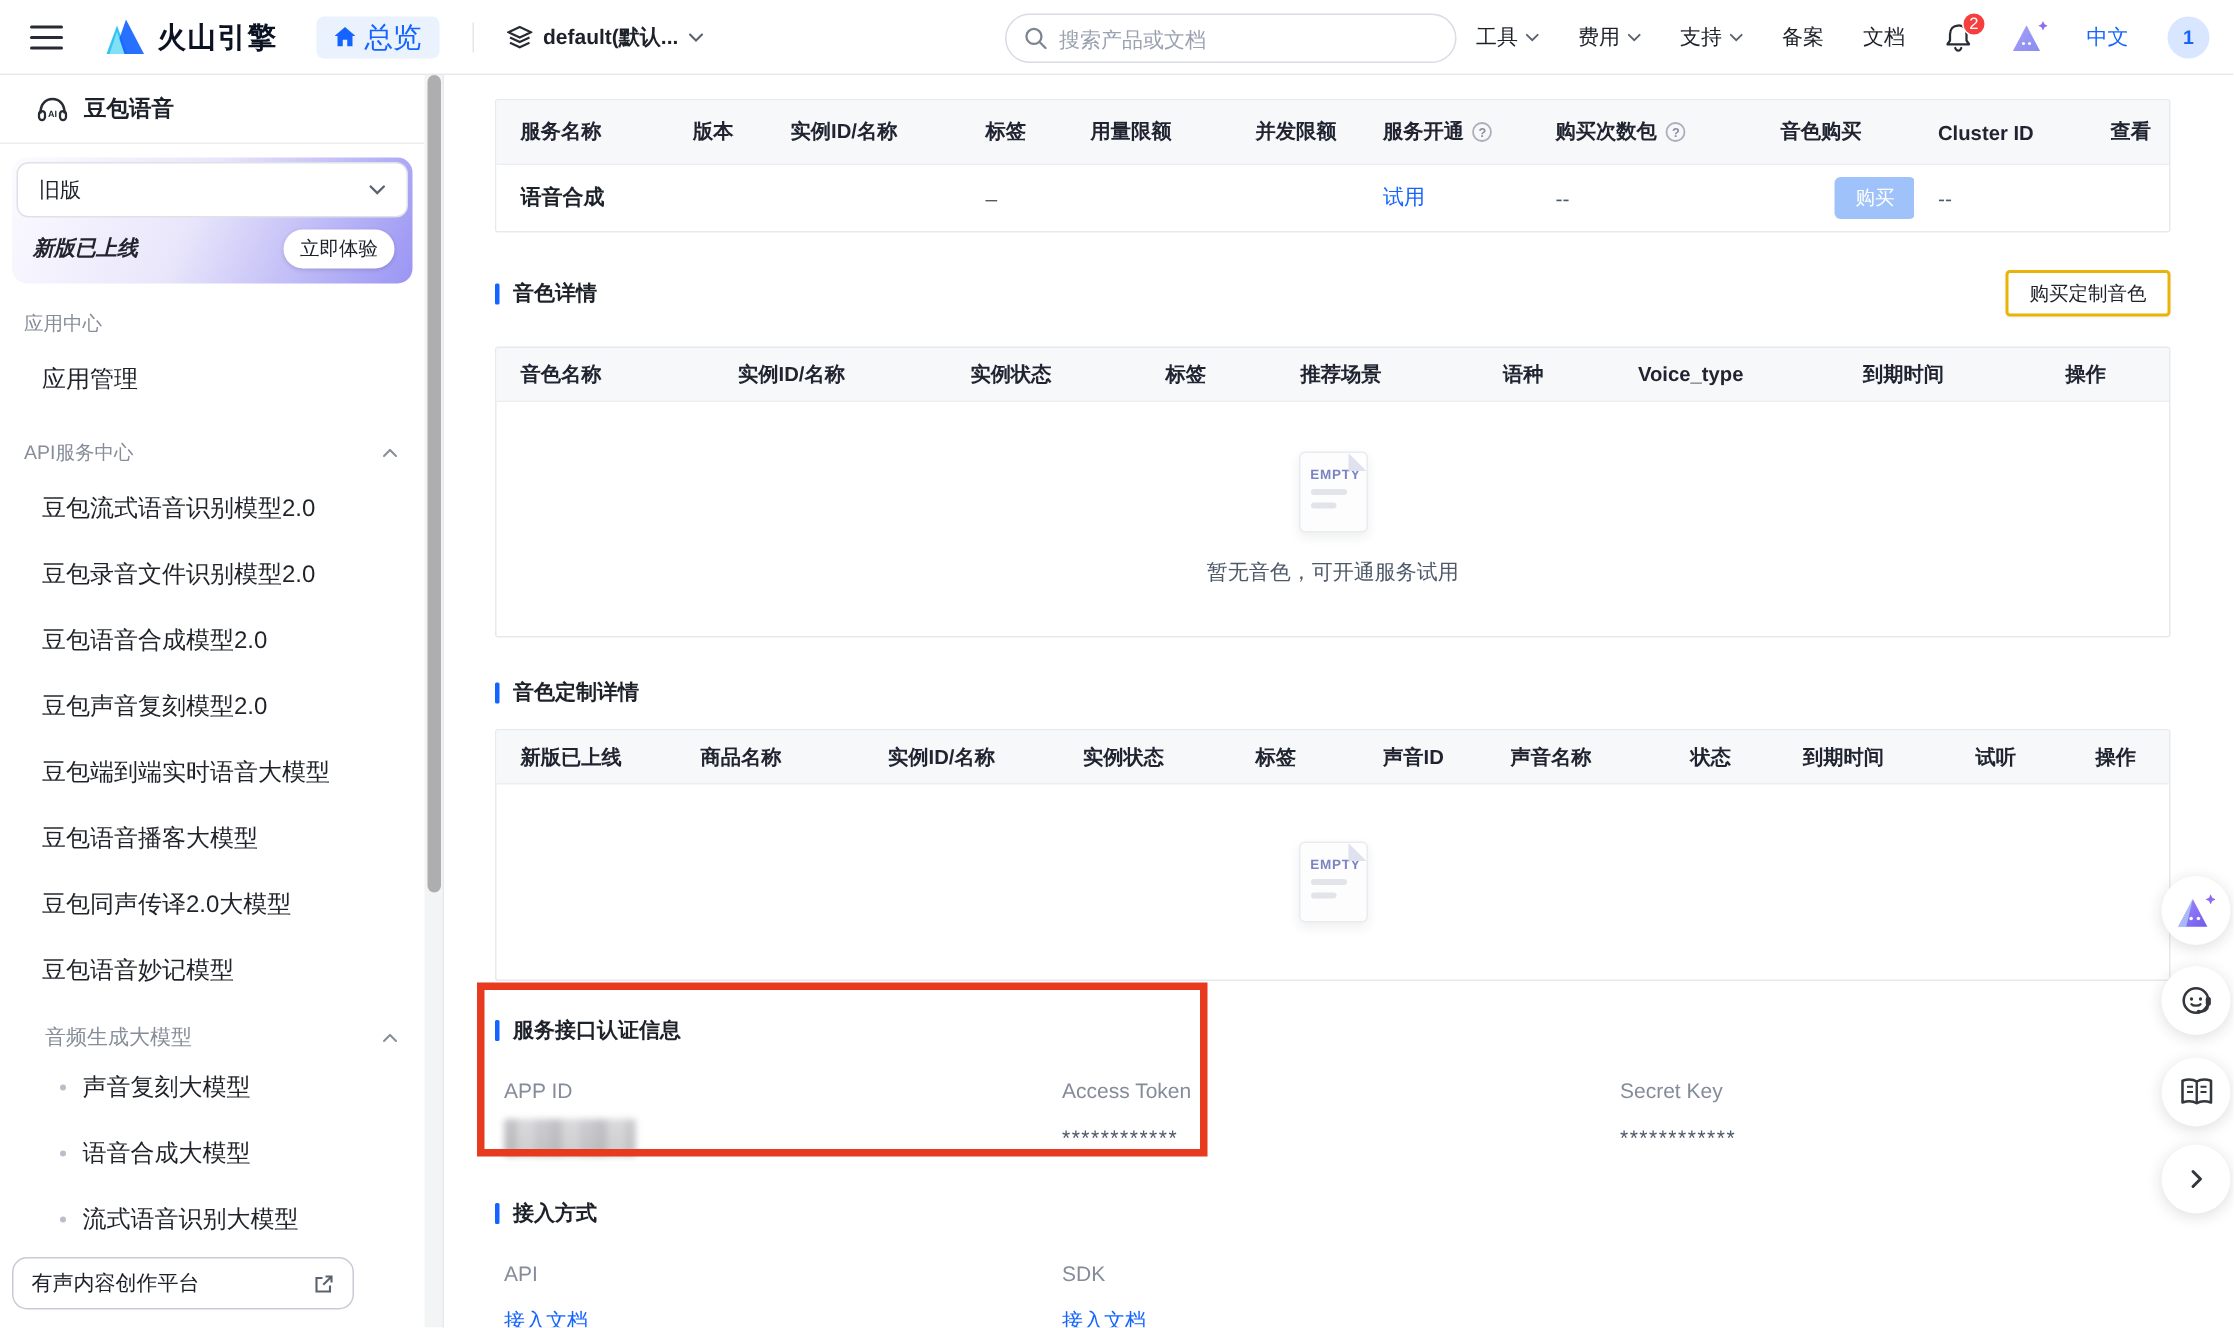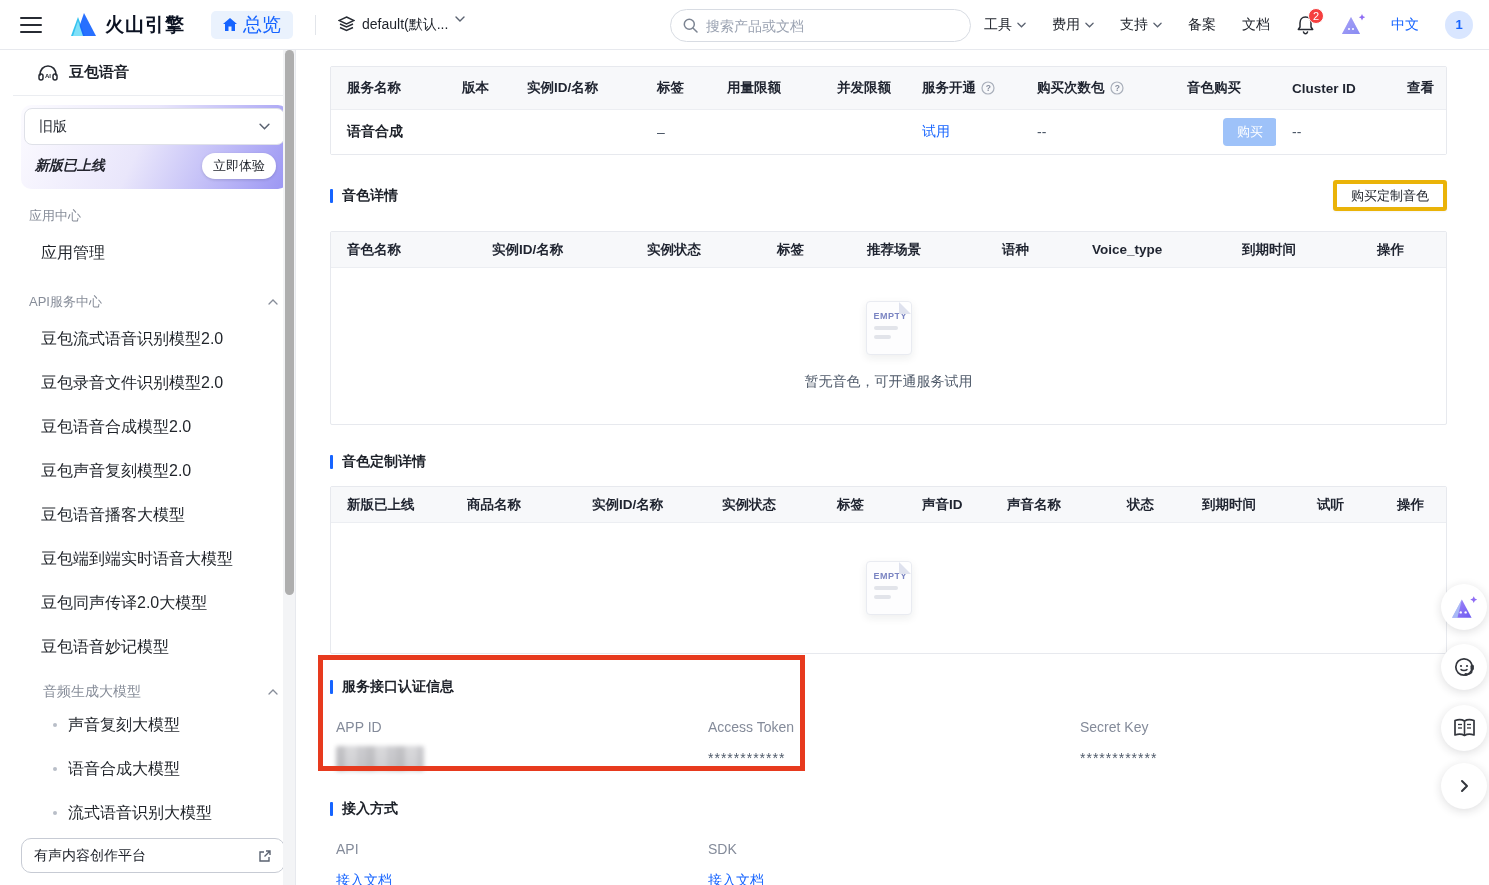--- a/index.html
+++ b/index.html
@@ -12,78 +12,78 @@
   
   .navbar { position:absolute; top:0; left:0; right:0; height:50px; background:#fff;
     border-bottom:1px solid #e7e9ee; display:flex; align-items:center; padding:0 16px; z-index:30; }
   .hamburger { width:22px; height:16px; display:flex; flex-direction:column; justify-content:space-between; cursor:pointer; margin-left:4px; }
   .hamburger span { display:block; height:2px; background:#272b33; border-radius:1px; }
   .brand { display:flex; align-items:center; gap:8px; margin-left:28px; }
   .brand-text { font-size:19px; font-weight:700; color:#0b1222; letter-spacing:1px; }
   .overview-pill { margin-left:26px; height:28px; background:#eaf2fd; color:#1664ff; border-radius:5px;
     display:flex; align-items:center; gap:6px; padding:0 12px; font-size:19px; cursor:pointer; }
   .nav-divider { width:1px; height:20px; background:#e2e5ea; margin:0 22px; }
-  .workspace { display:flex; align-items:flex-start; gap:7px; cursor:pointer; color:#1d2129; }
+  .workspace { display:flex; align-items:center; gap:7px; cursor:pointer; color:#1d2129;font-weight:bold; }
   .searchbox { position:absolute; left:670px; top:9px; width:301px; height:33px; border:1px solid #d8dce3;
     border-radius:17px; display:flex; align-items:center; padding:0 12px; background:#fff; }
   .searchbox input { border:none; outline:none; flex:1; margin-left:8px; font-size:14px; color:#1d2129; font-family:inherit; }
   .searchbox input::placeholder { color:#9aa2b1; }
   .nav-right { margin-left:auto; display:flex; align-items:center; gap:26px; }
   .nav-menu { display:flex; align-items:center; gap:5px; cursor:pointer; }
   .nav-link { cursor:pointer; }
   .bell-wrap { position:relative; cursor:pointer; display:flex; }
   .badge { position:absolute; top:-7px; right:-9px; min-width:16px; height:16px; background:#f53f3f;
     color:#fff; font-size:11px; border-radius:8px; display:flex; align-items:center; justify-content:center;
     padding:0 4px; border:1.5px solid #fff; }
   .lang { color:#1664ff; cursor:pointer; }
   .avatar { width:28px; height:28px; border-radius:50%; background:#d9e6ff; color:#1664ff;
     display:flex; align-items:center; justify-content:center; font-size:13px; font-weight:700; cursor:pointer; }
   
-  .sidebar { position:absolute; top:50px; left:13px; width:283px; bottom:0; background:#fff; overflow:hidden; z-index:10; }
+  .sidebar { position:absolute; top:50px; left:0; width:283px; bottom:0; background:#fff; overflow:hidden; z-index:10; }
   .sb-scroll-track { position:absolute; top:50px; left:283px; width:13px; bottom:0; background:#f3f4f6;
     border-right:1px solid #e7e9ee; z-index:11; }
   .sb-thumb { position:absolute; top:0; left:2px; width:9px; height:545px; background:#aeaeae; border-radius:5px; }
   .sb-header { height:46px; display:flex; align-items:center; gap:10px; padding-left:24px; border-bottom:1px solid #ebedf1; }
   .sb-title { font-size:15px; font-weight:700; }
   .banner { margin:9px 8px 0 8px; border-radius:10px; padding:3px 3px 0 3px;
     background:linear-gradient(115deg,#fcfbff 0%,#e9e6fb 45%,#9a95f3 100%); }
   .version-select { background:#fff; border:1px solid #dfe1e8; border-radius:8px; height:37px;
     display:flex; align-items:center; justify-content:space-between; padding:0 14px; cursor:pointer; }
   .banner-row { display:flex; align-items:center; justify-content:space-between; padding:8px 9px 10px 11px; }
   .banner-text { font-style:italic; font-weight:600; color:#23242e; font-size:14px; }
   .banner-cta { background:#fff; border-radius:999px; padding:4px 11px; font-size:13px; color:#1d2129;
     cursor:pointer; box-shadow:0 1px 3px rgba(30,30,60,.18); }
   .sb-section { display:flex; align-items:center; justify-content:space-between;
     padding:18px 18px 6px 16px; color:#878d99; font-size:13px; }
   .sb-section.sub { padding-left:30px; padding-top:14px; padding-bottom:2px; font-size:14px; }
   .sb-item { height:44px; display:flex; align-items:center; padding-left:28px; font-size:16px; color:#1f2329; cursor:pointer; }
   .sb-item.sub { padding-left:55px; position:relative; }
   .sb-item.sub::before { content:""; position:absolute; left:40px; width:4px; height:4px;
     border-radius:50%; background:#b9bec8; }
-  .pinned-box { position:absolute; left:8px; bottom:12px; width:264px; height:35px; background:#fff;
+  .pinned-box { position:absolute; left:8px; bottom:12px; width:228px; height:35px; background:#fff;
     border:1px solid #c7cbd4; border-radius:10px; display:flex; align-items:center;
     justify-content:space-between; padding:0 12px; cursor:pointer; z-index:12; }
   
   .main { position:absolute; top:50px; left:297px; right:0; bottom:0; background:#fff;
     padding:16px 42px 0 33px; overflow:hidden; }
   .tbl { border:1px solid #e7e9ee; border-radius:2px; }
   .thead { display:grid; background:#f7f8fa; align-items:center; color:#1f2430; font-weight:600; font-size:13.5px; }
   .trow { display:grid; align-items:center; background:#fff; border-top:1px solid #eceef2; font-size:14px; }
   .cell { padding:0 12px 0 16px; white-space:nowrap; overflow:hidden; display:flex; align-items:center; gap:5px; }
   .t1 .thead, .t1 .trow { grid-template-columns:115px 65px 130px 70px 110px 85px 115px 150px 105px 115px auto; }
   .t1 .thead { height:42px; } .t1 .trow { height:45px; }
   .t2 .thead { grid-template-columns:145px 155px 130px 90px 135px 90px 150px 135px auto; height:35px; }
   .t3 .thead { grid-template-columns:120px 125px 130px 115px 85px 85px 120px 75px 115px 80px auto; height:35px; }
   .link { color:#1664ff; cursor:pointer; }
   .buy-btn { background:#9ec2f9; color:#fff; border:none; border-radius:4px; height:28px;
     padding:0 14px; font-size:13px; cursor:pointer; font-family:inherit;margin-left:36px; }
   .sec-head { display:flex; align-items:center; justify-content:space-between; }
   .sec-title { display:flex; align-items:center; font-weight:700; font-size:14px; color:#1d2129; }
   .sec-title::before { content:""; width:3px; height:14px; background:#1664ff; margin-right:9px; border-radius:1px; }
-  .outline-btn { background:#fff; border:4px solid #eab308; border-radius:3px; height:31px; padding:0 14px;
+  .outline-btn { background:#fff; border:2px solid #eab308; border-radius:3px; height:31px; padding:0 14px;
     font-size:13px; color:#1d2129; cursor:pointer; font-family:inherit; box-shadow:0 1px 2px rgba(31,35,41,.05); }
   .empty-wrap { display:flex; flex-direction:column; align-items:center; justify-content:center; }
   .doc-icon { width:46px; height:54px; background:#fdfdfe; border:1px solid #e9ebf1; border-radius:4px;
     box-shadow:0 3px 8px rgba(31,35,41,.08); position:relative; overflow:hidden; }
   .doc-icon::after { content:""; position:absolute; top:0; right:0; border-style:solid;
     border-width:0 12px 12px 0; border-color:#fff #fff #dfe2ee #e9ebf1; }
   .doc-label { display:block; font-size:9px; color:#7a84c2; font-weight:700; letter-spacing:.5px; margin:9px 0 0 7px; }
   .doc-bar { height:4px; background:#e2e4ea; border-radius:2px; margin:5px 0 0 7px; }
   .doc-bar.b1 { width:24px; } .doc-bar.b2 { width:17px; }
   .empty-text { margin-top:18px; color:#4e5969; font-size:14px; }
@@ -226,22 +226,22 @@
   <div class="sb-section">
     <span>API服务中心</span>
     <svg width="10" height="6" viewBox="0 0 10 6">
         <path d="M1 5 L5 1 L9 5" fill="none" stroke="#878d99" stroke-width="1.3" stroke-linecap="round"></path>
       </svg>
   </div>
   <div class="sb-item">豆包流式语音识别模型2.0</div>
   <div class="sb-item">豆包录音文件识别模型2.0</div>
   <div class="sb-item">豆包语音合成模型2.0</div>
   <div class="sb-item">豆包声音复刻模型2.0</div>
+  <div class="sb-item">豆包端到端实时语音大模型</div>
   <div class="sb-item">豆包语音播客大模型</div>
-  <div class="sb-item">豆包端到端实时语音大模型</div>
   <div class="sb-item">豆包同声传译2.0大模型</div>
   <div class="sb-item">豆包语音妙记模型</div>
   <div class="sb-section sub">
     <span>音频生成大模型</span>
     <svg width="10" height="6" viewBox="0 0 10 6">
         <path d="M1 5 L5 1 L9 5" fill="none" stroke="#878d99" stroke-width="1.3" stroke-linecap="round"></path>
       </svg>
   </div>
   <div class="sb-item sub">声音复刻大模型</div>
   <div class="sb-item sub">语音合成大模型</div>

